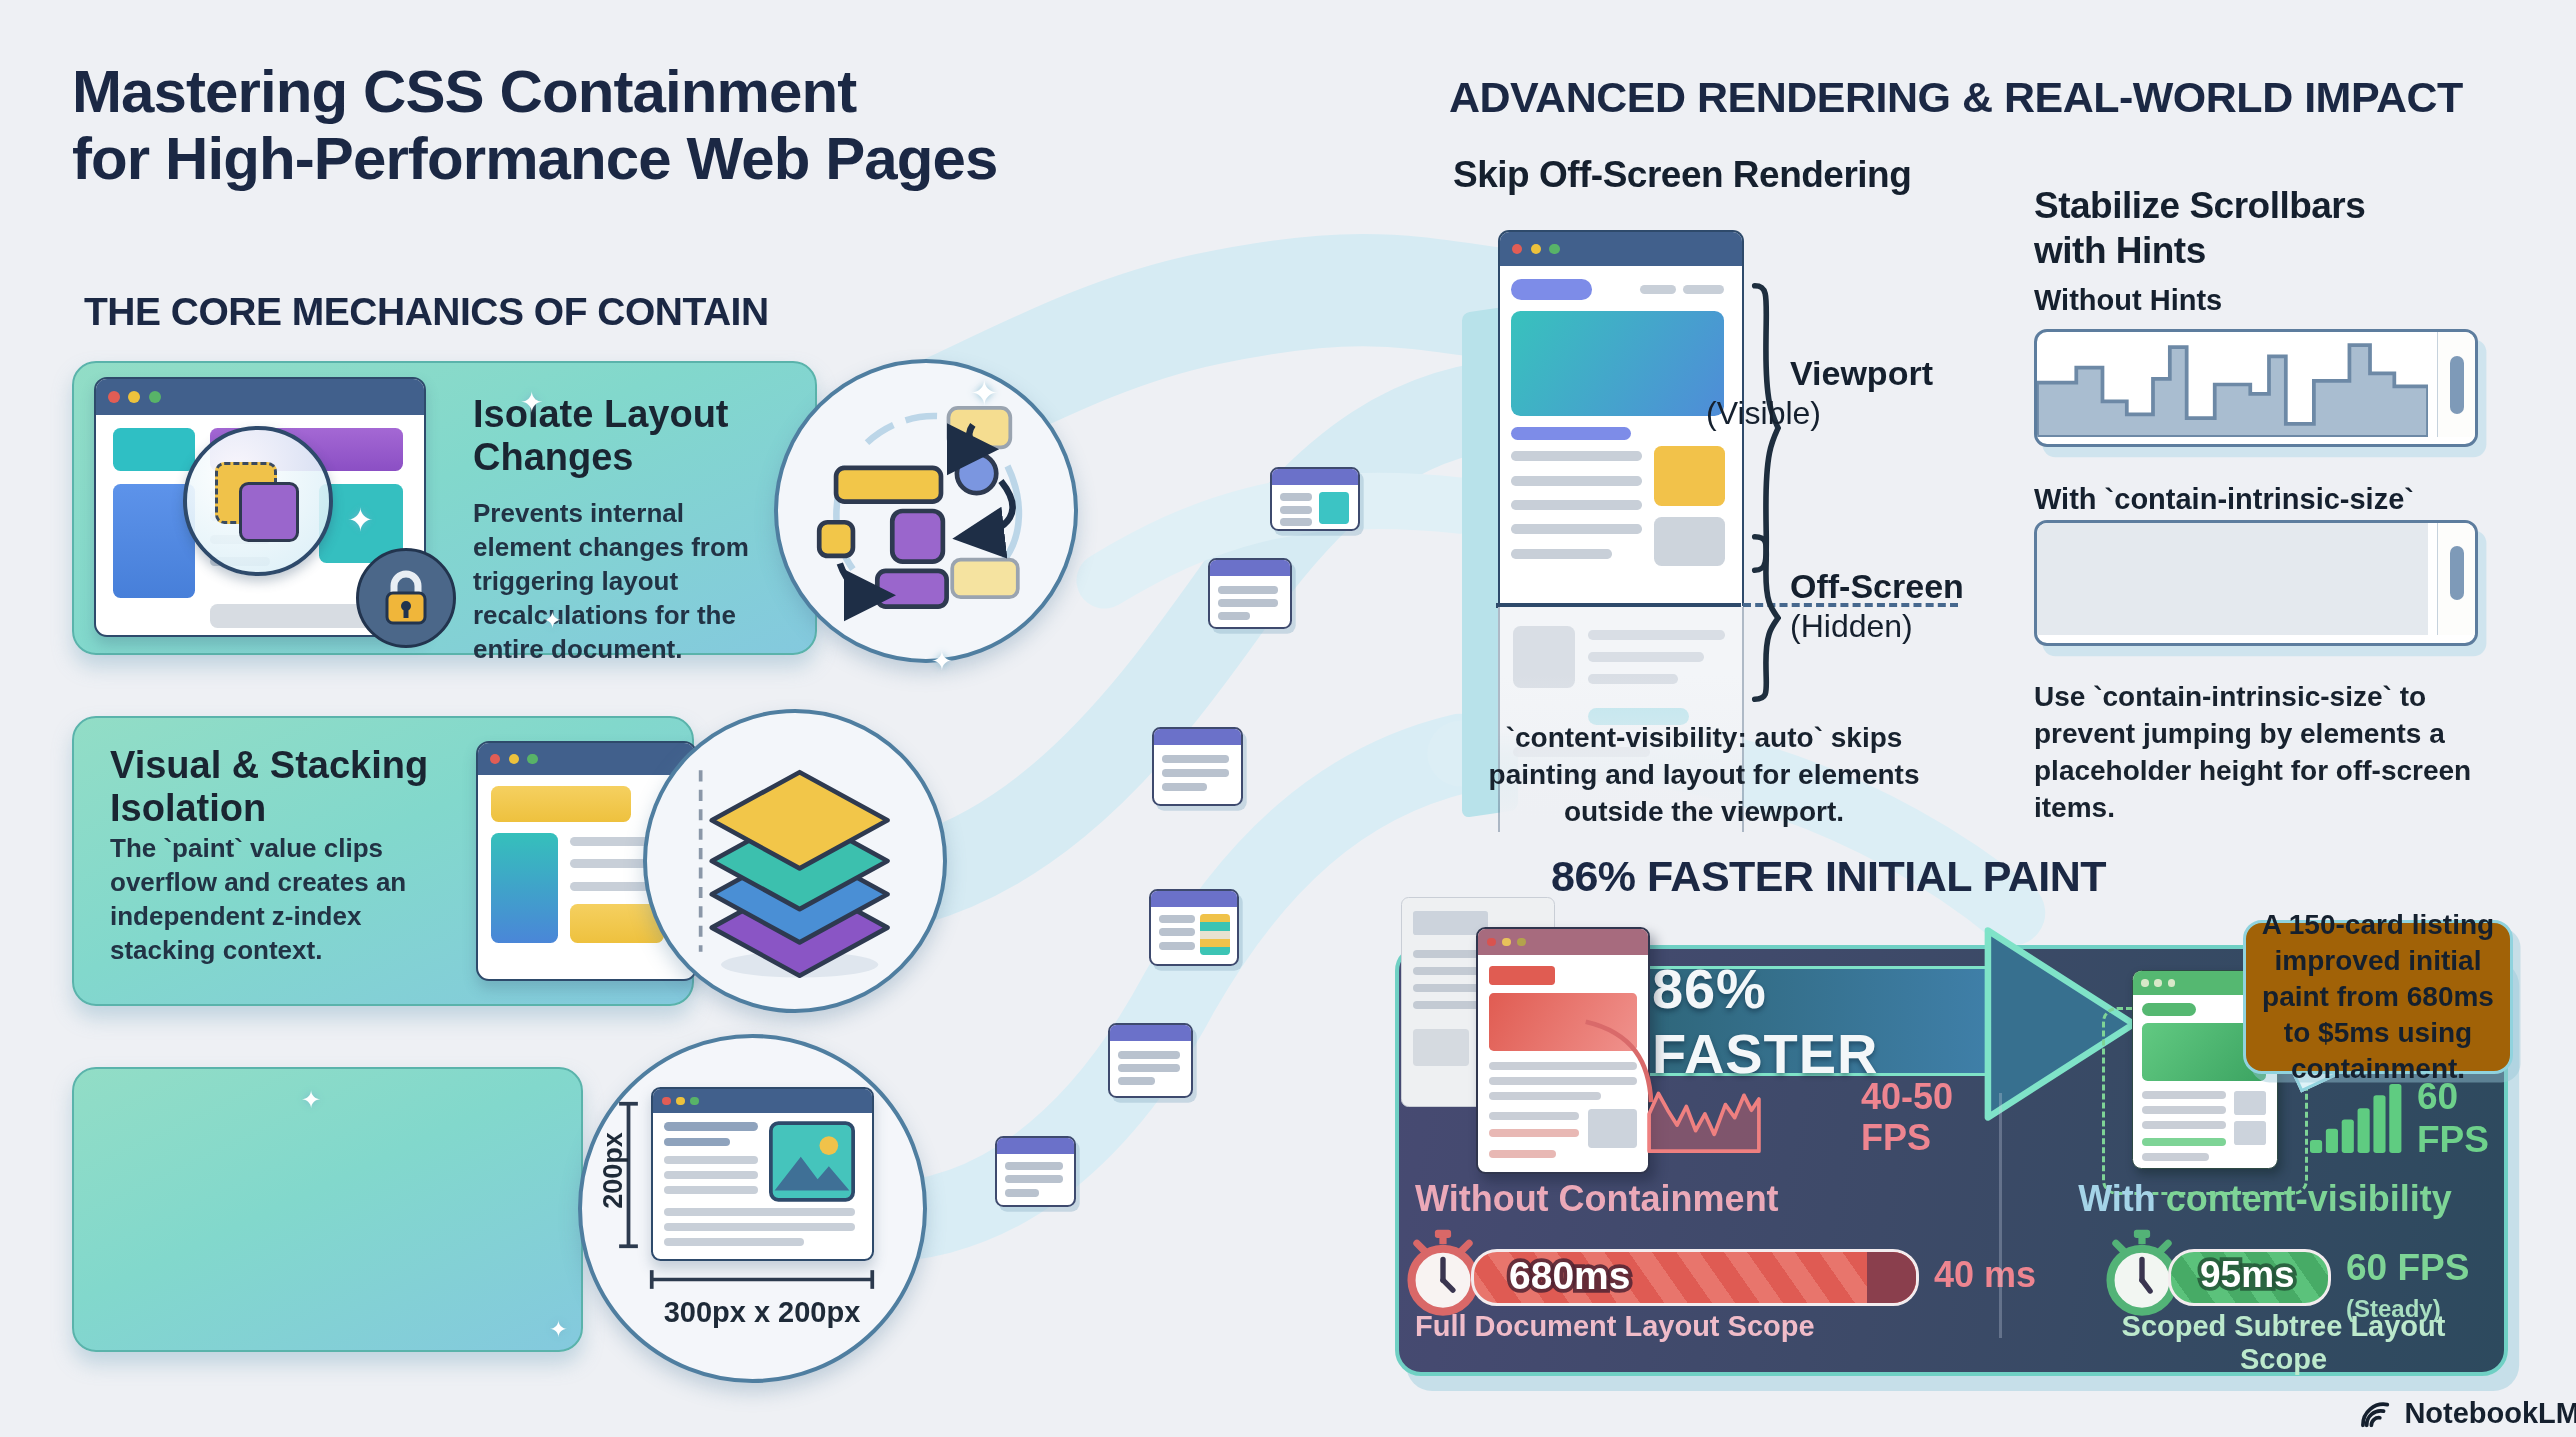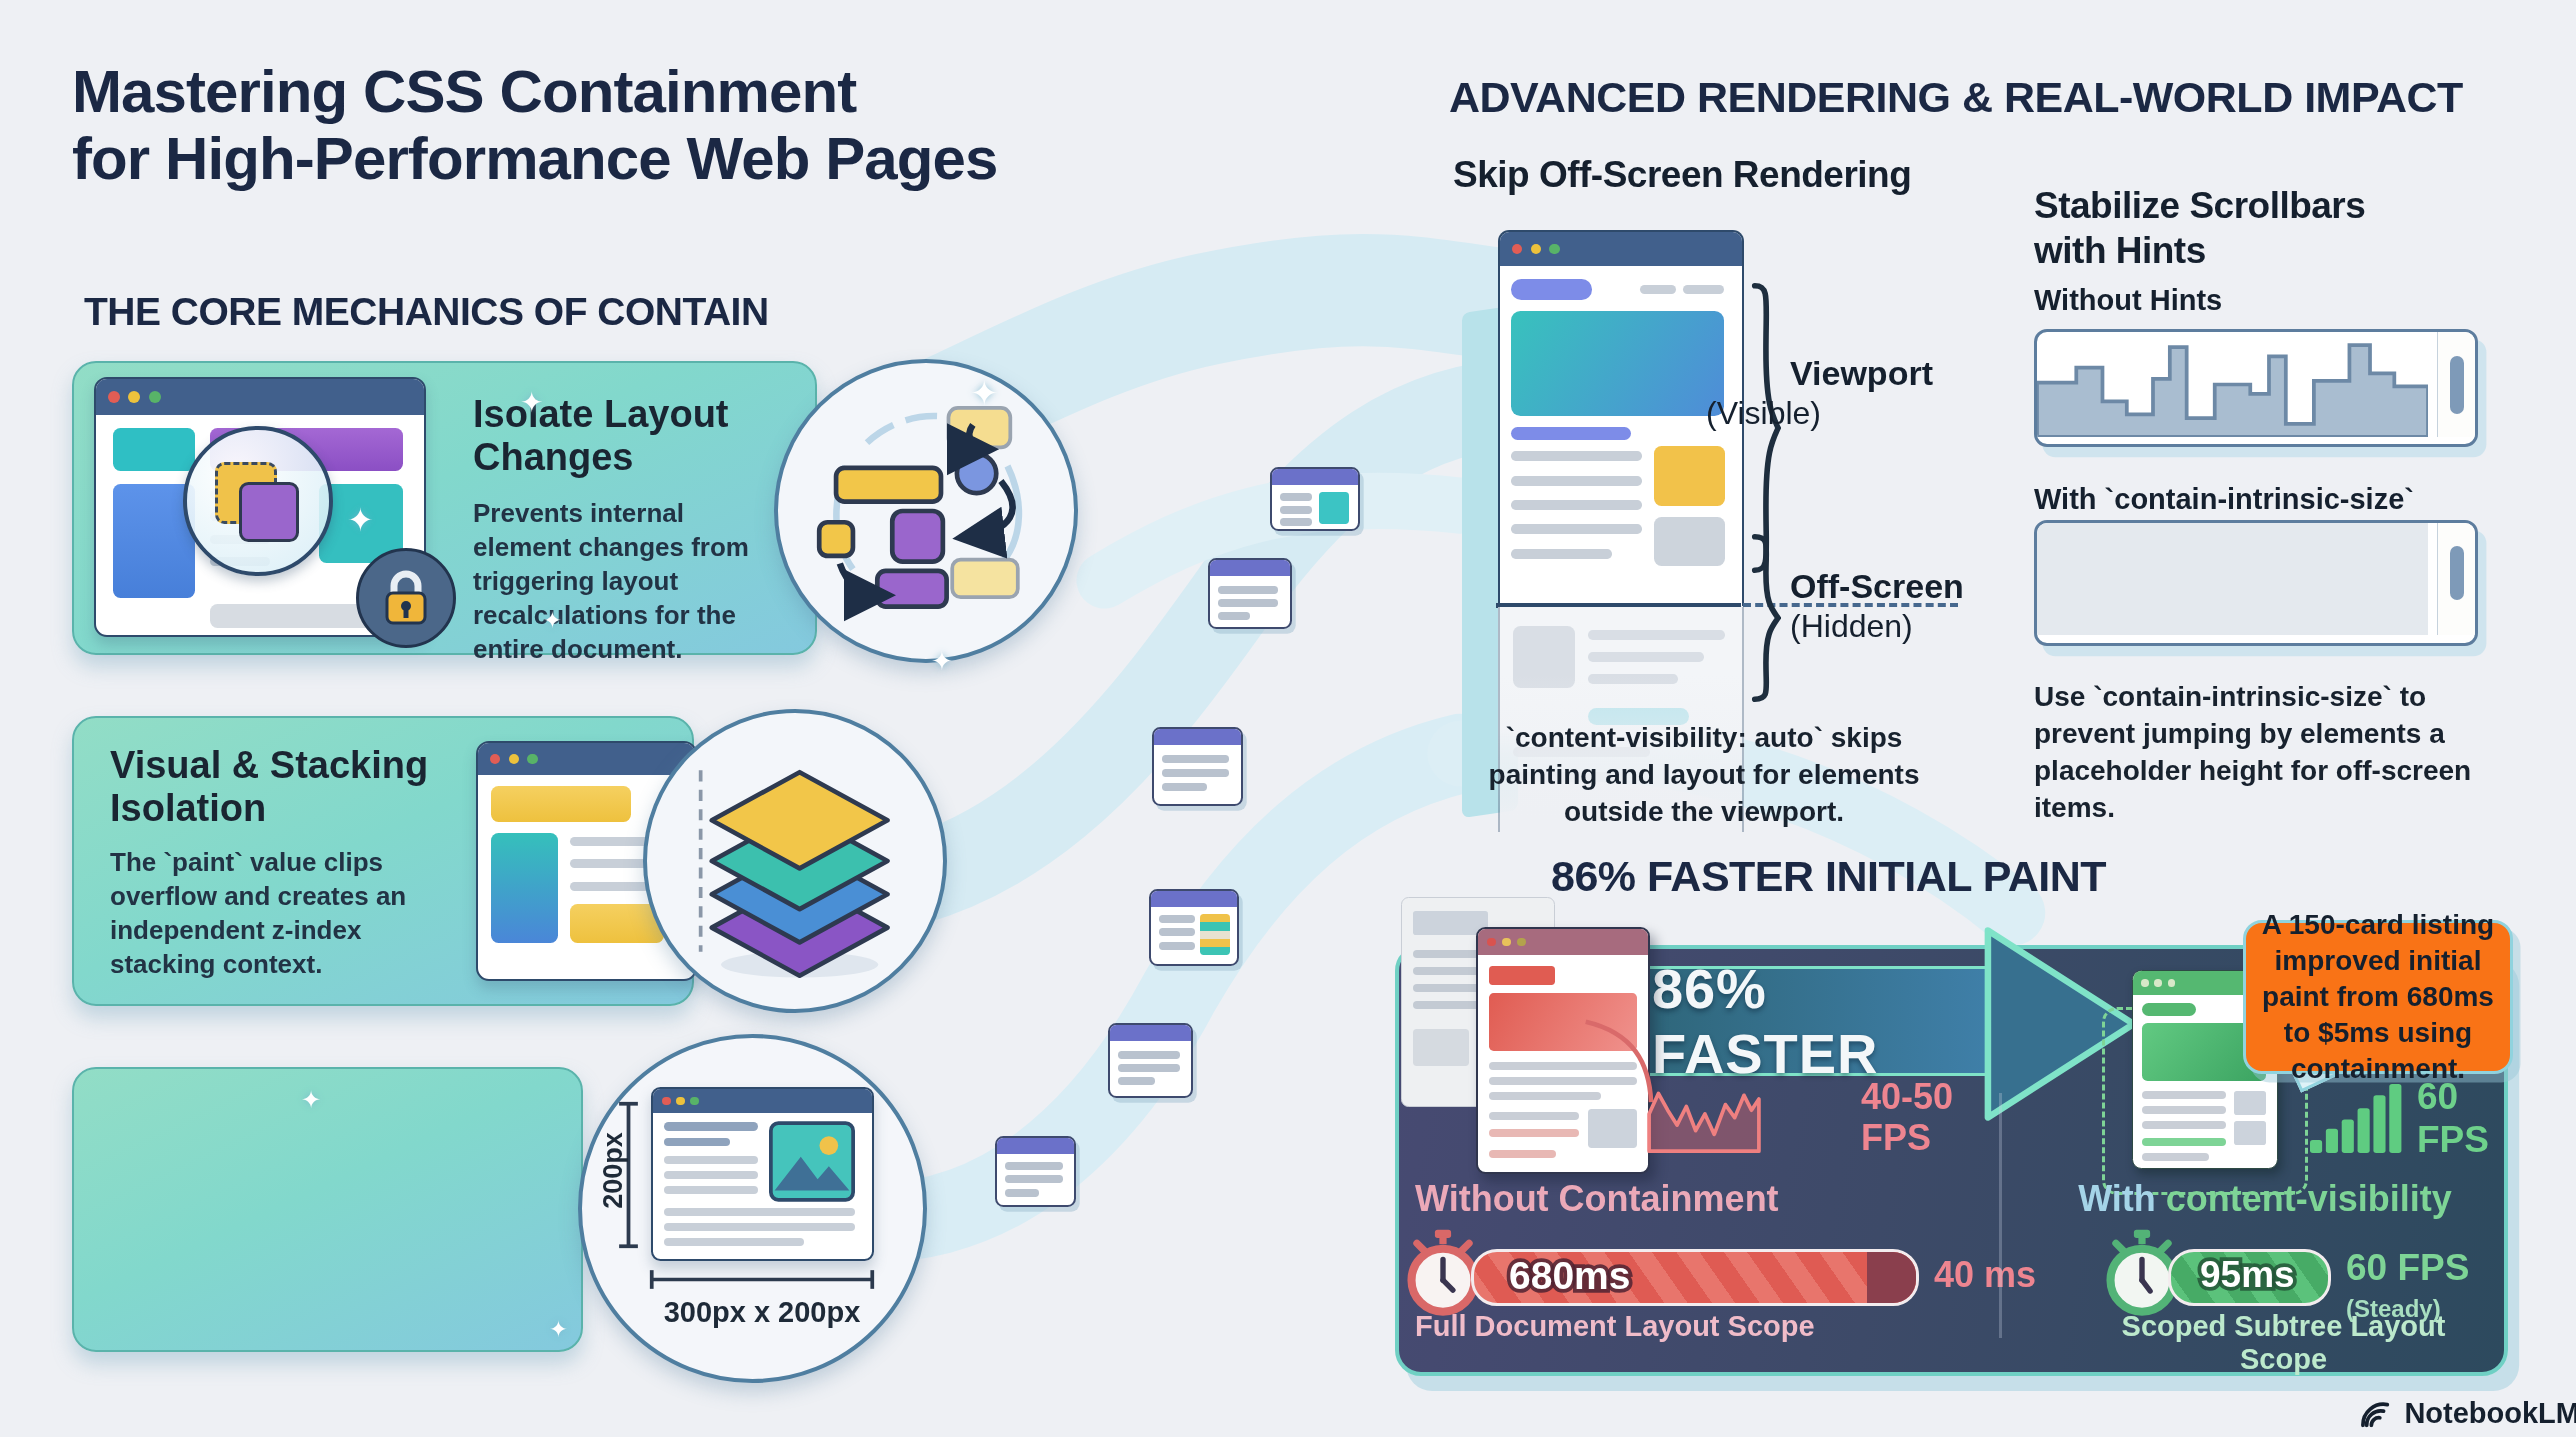--- a/index.html
+++ b/index.html
@@ -52,21 +52,21 @@
   .scope-r{color:#f0bcc9;font-size:29px;font-weight:bold;}
   .scope-g{color:#bce9cc;font-size:29px;font-weight:bold;}
   .timebar{border:3.7px solid #f3ecee;border-radius:26px;overflow:hidden;position:absolute;}
   .timebar.red{background:repeating-linear-gradient(55deg,#e8756c 0 19px,#df5b53 19px 39px);}
   .timebar.green{background:repeating-linear-gradient(55deg,#5bc27b 0 17px,#47ab66 17px 36px);}
   .timetext{font-size:39px;font-weight:800;color:#fff;
             -webkit-text-stroke:7.5px rgba(80,35,50,.85);paint-order:stroke fill;}
   .timetext.g{-webkit-text-stroke:7.5px rgba(35,85,55,.85);}
   .band-label{font-size:56px;font-weight:800;color:#f3f7f9;letter-spacing:0.9px;
               text-shadow:0 2.8px 5.6px rgba(0,20,40,.4);}
-  .bubble{background:#f97316;border:3.7px solid #90d3de;border-radius:19px;
+  .bubble{background:#a16207;border:3.7px solid #90d3de;border-radius:19px;
           box-shadow:7.5px 8.4px 0 rgba(150,200,215,.45);}
   .bubble .btext{font-size:28px;line-height:36px;font-weight:600;color:#15202e;text-align:center;}
   .bubble .bb{font-weight:800;}
   .greenlbl{font-size:36px;font-weight:bold;}
 
   .caption{font-size:28px;line-height:37px;color:#18222e;font-weight:600;}
   .brace{stroke:#1e2e3e;stroke-width:6;fill:none;stroke-linecap:round;}
   .wm-text{font-size:29px;font-weight:bold;color:#15202e;}
 </style>
 </head>
@@ -158,21 +158,21 @@
   <span class="sparkle" style="left:520px;top:386px;font-size:28px;">✦</span>
   <span class="sparkle" style="left:970px;top:373px;font-size:34px;">✦</span>
   <span class="sparkle" style="left:543px;top:607px;font-size:22.5px;">✦</span>
 
   <div class="abs tcard" style="left:72px;top:716px;width:618px;height:286px;"></div>
   <div class="abs" style="left:110px;top:744px;width:374px;">
     <div style="font-size:38px;line-height:43px;font-weight:bold;color:#1a2532;">
       <div>Visual &amp; Stacking</div>
       <div>Isolation</div>
     </div>
-    <div class="cbody" style="margin-top:15px;width:309px;font-size:26px;line-height:34px;color:#223345;font-weight:600;">
+    <div class="cbody" style="margin-top:1px;width:309px;font-size:26px;line-height:34px;color:#223345;font-weight:600;">
       <span>The </span><span class="code">`paint`</span><span> value clips overflow and creates an independent z-index stacking context.</span>
     </div>
   </div>
 
   <div class="abs browser" style="left:476px;top:741px;width:217px;height:236px;">
     <div class="tbar" style="height:32px;">
       <span class="dot dr" style="width:10.3px;height:10.3px;"></span>
       <span class="dot dy" style="width:10.3px;height:10.3px;"></span>
       <span class="dot dg" style="width:10.3px;height:10.3px;"></span>
     </div>

